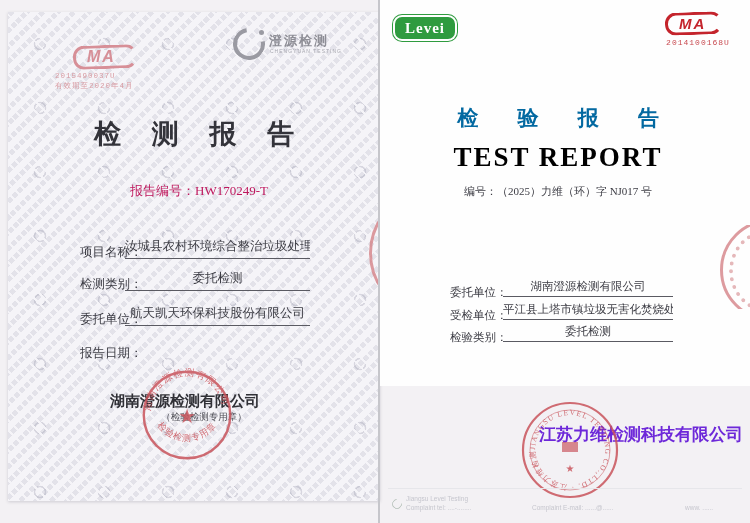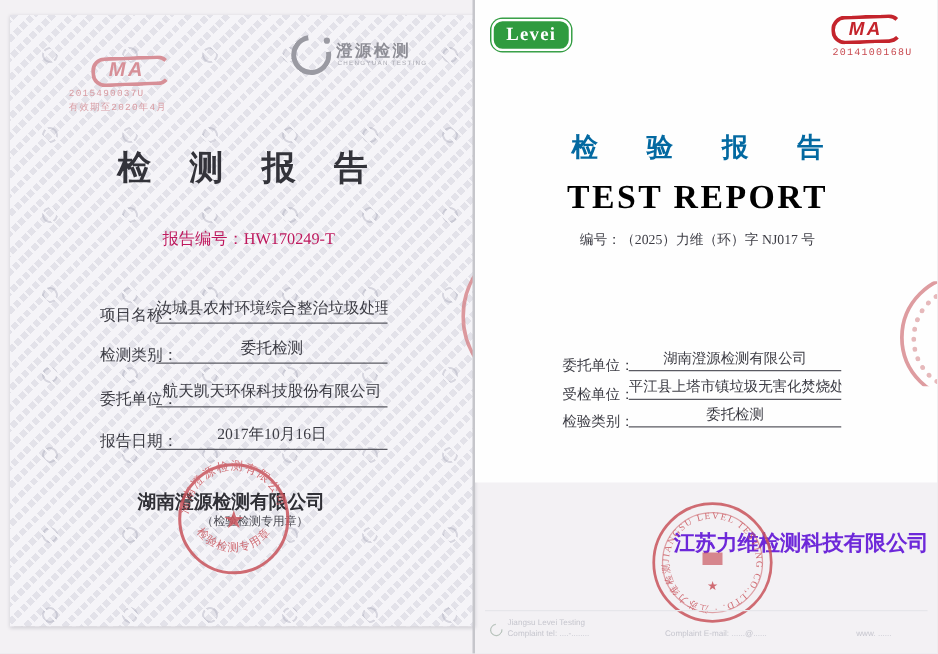--- a/index.html
+++ b/index.html
@@ -127,21 +127,20 @@
     <div class="row" style="top:258px">
       <span class="lab">检测类别：</span>
       <span class="val">委托检测</span>
     </div>
     <div class="row" style="top:293px">
       <span class="lab">委托单位：</span>
       <span class="val">航天凯天环保科技股份有限公司</span>
     </div>
     <div class="row" style="top:327px">
       <span class="lab">报告日期：</span>
-      <span class="val">2017年10月16日</span>
     </div>
 
     <div class="l-company">湖南澄源检测有限公司</div>
     <div class="l-note">（检验检测专用章）</div>
 
     <svg class="seal seal-left" width="94" height="94" viewBox="0 0 100 100">
       <circle cx="50" cy="50" r="46" fill="none" stroke="#c9545c" stroke-width="2.6"></circle>
       <path id="sealTopL" d="M 12,56 A 39,39 0 1 1 88,56" fill="none"></path>
       <text font-size="10" fill="#c9545c" letter-spacing="1.5">
         <textPath href="#sealTopL" startOffset="10">湖南澄源检测有限公司</textPath>

